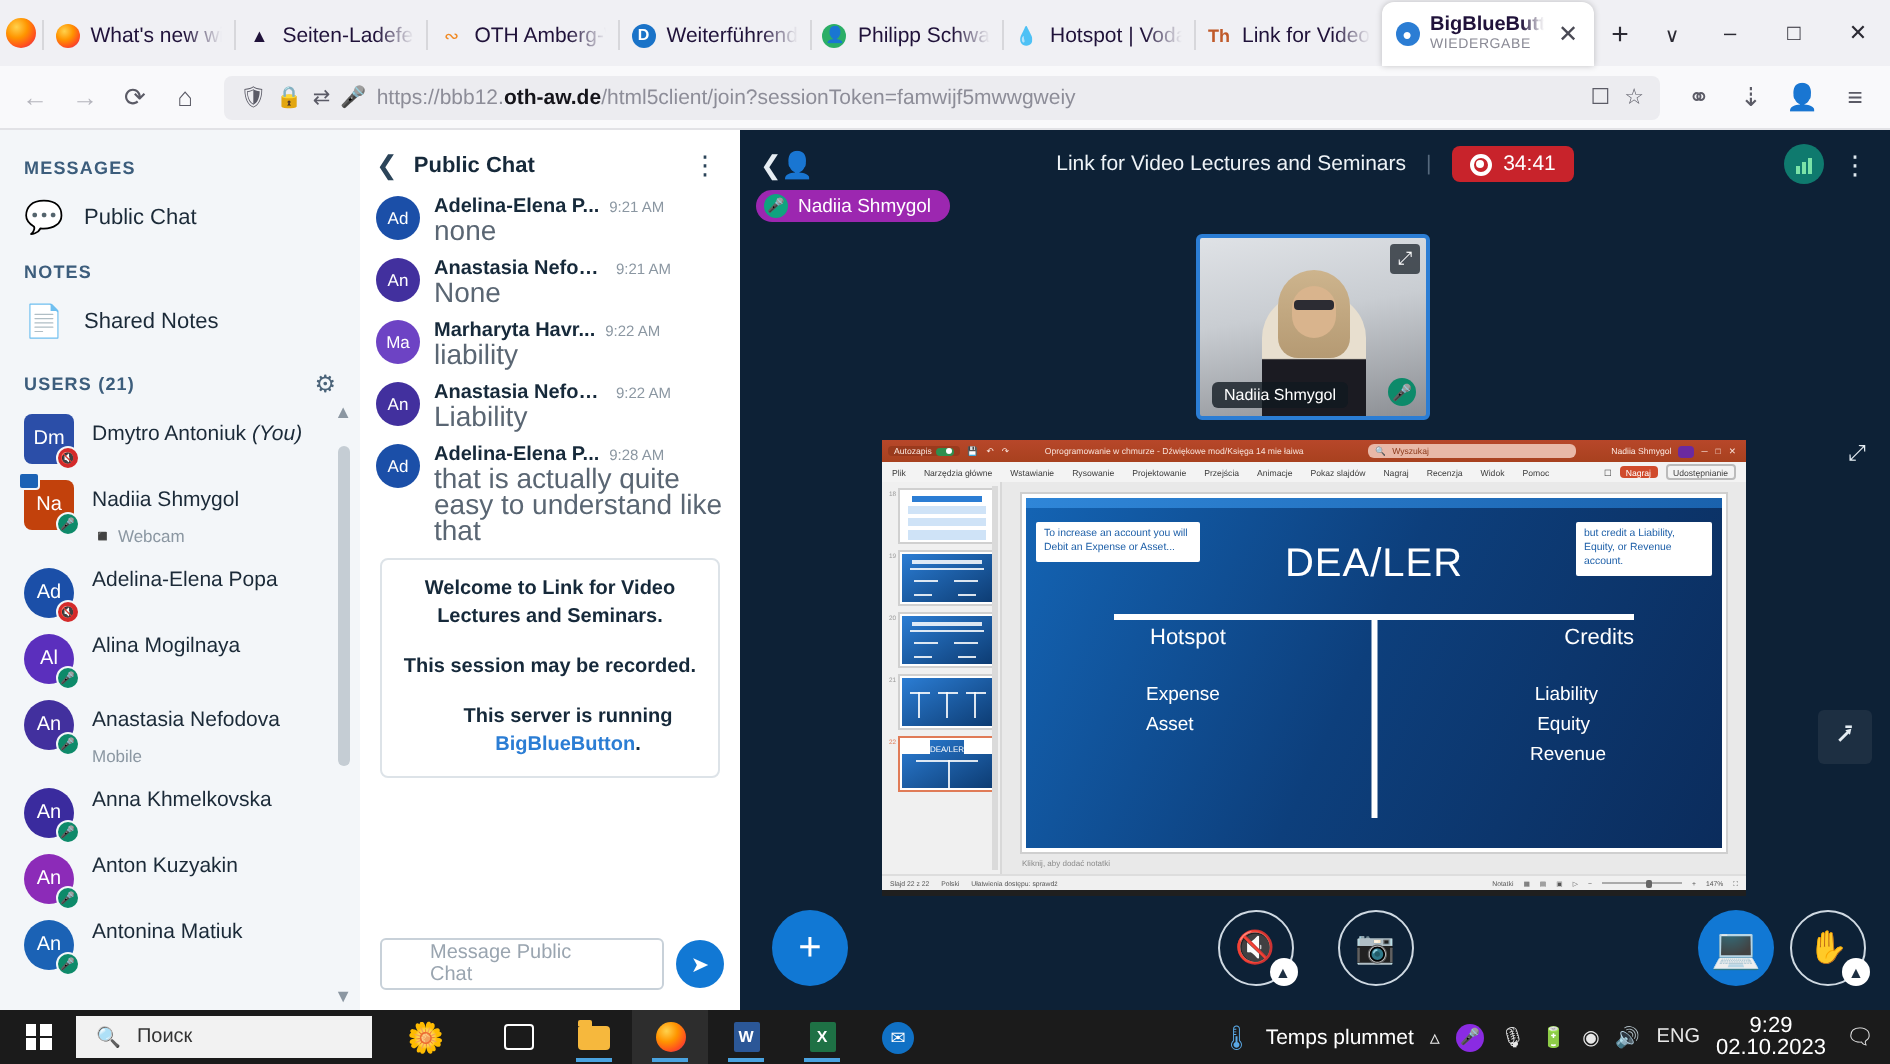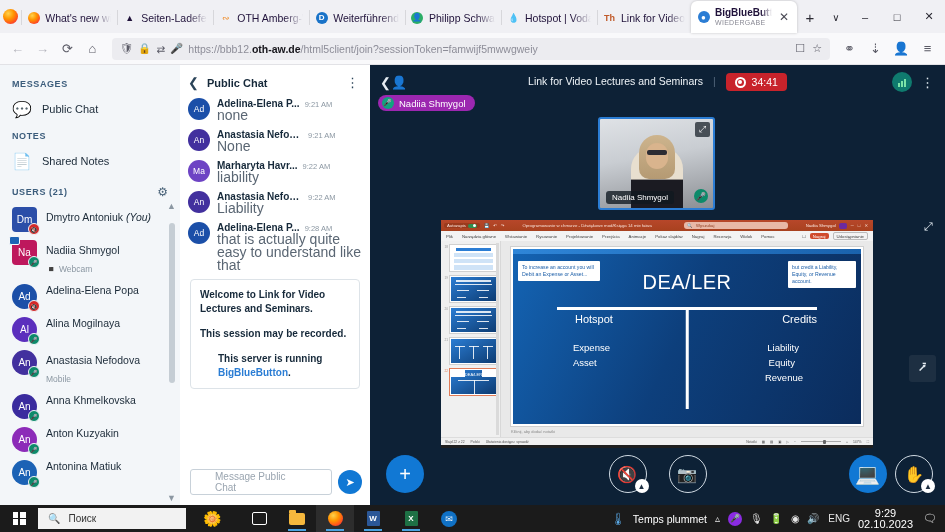--- a/index.html
+++ b/index.html
@@ -121,21 +121,21 @@
   .chat-kebab { color: #2b4459; font-size: 13px; letter-spacing: 1px; }
   .chat-body { flex: 1; overflow: hidden; position: relative; padding: 0 8px 0 8px; }
   .msg { display: flex; gap: 7px; margin-bottom: 7px; }
   .msg .avatar { width: 22px; height: 22px; font-size: 8.5px; }
   .msg-main { flex: 1; min-width: 0; }
   .msg-head { display: flex; align-items: baseline; gap: 5px; }
   .msg-name { font-size: 10px; font-weight: 700; color: #16293a; white-space: nowrap;
               overflow: hidden; text-overflow: ellipsis; max-width: 86px; text-align: center; }
   .msg-time { font-size: 7.5px; color: #8b97a2; white-space: nowrap; }
   .msg-text { font-size: 14px; color: #5a6673; line-height: 13px; word-wrap: break-word; }
-  .welcome { border: 1px solid #dde3e8; border-radius: 4px; padding: 8px 9px; margin: 2px 2px 0 2px; }
+  .welcome { border: 1px solid #dde3e8; border-radius: 4px; padding: 8px 9px; margin: 2px 2px 0 2px; text-align: center; }
   .welcome p { font-size: 10px; font-weight: 700; color: #16293a; line-height: 14px; margin-bottom: 11px; }
   .welcome p:last-child { margin-bottom: 0; margin-left: 18px; }
   .welcome a { color: #2b7dd4; text-decoration: none; }
   .chat-scroll { position: absolute; right: 0px; top: 2px; bottom: 2px; width: 8px; }
   .chat-input-row { display: flex; align-items: center; gap: 6px; padding: 9px 8px 10px 10px; }
   .chat-input {
     flex: 1; height: 26px; border: 1px solid #c8d1d9; border-radius: 3px;
     font-size: 10px; color: #9aa5b0; padding: 0 24px; display: flex; align-items: center; background:#fff;
   }
   .send-btn { width: 24px; height: 24px; border-radius: 50%; background: #1178d4;
@@ -421,21 +421,21 @@
           <span class="avatar sq" style="background:#2b4ea8">
             <span>Dm</span>
             <span class="badge muted">🔇</span>
           </span>
           <span>
             <span class="u-name"><span>Dmytro Antoniuk</span> <i>(You)</i></span>
           </span>
         </div>
 
         <div class="user-row">
-          <span class="avatar sq" style="background:#be185d">
+          <span class="avatar sq" style="background:#c2410c">
             <span class="cam-tag"></span>
             <span>Na</span>
             <span class="badge audio">🎤</span>
           </span>
           <span>
             <span class="u-name">Nadiia Shmygol</span><br>
             <span class="u-sub">◾ <span>Webcam</span></span>
           </span>
         </div>
 

